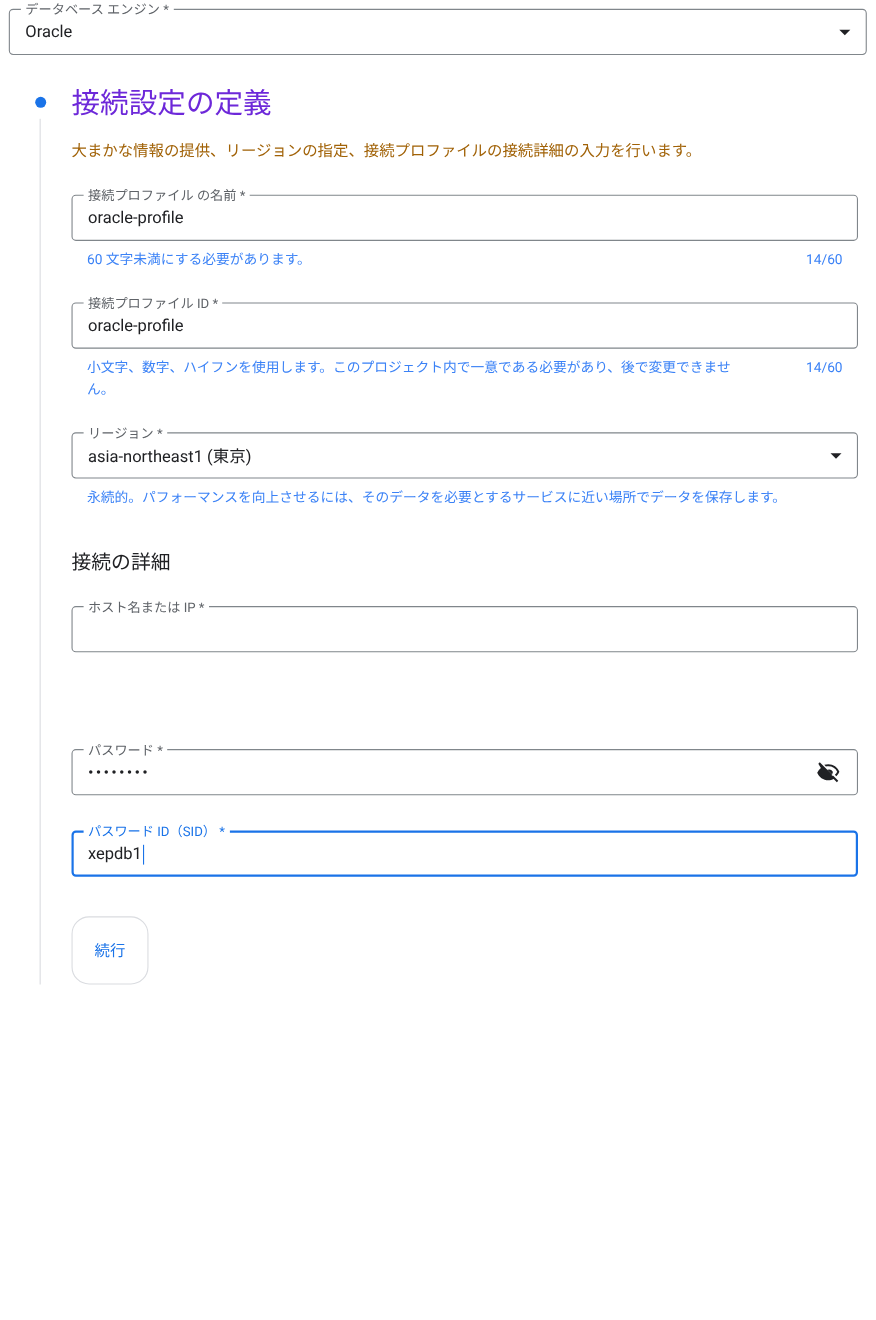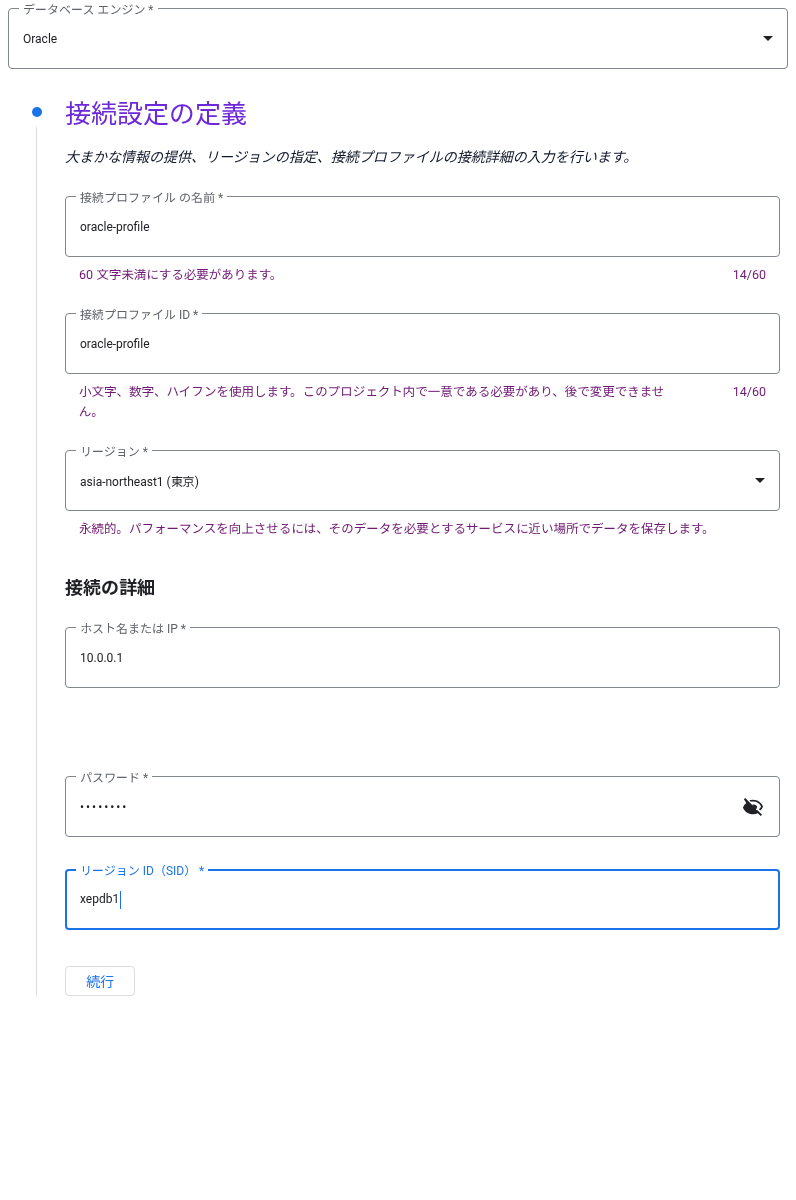--- a/index.html
+++ b/index.html
@@ -7,21 +7,21 @@
       font-family: "Roboto", "Noto Sans JP", Arial, sans-serif;
       background: #fff;
       color: #202124;
       width: 796px;
       padding: 8px;
     }
     .outlined-field {
       position: relative;
       border: 1px solid #80868b;
       border-radius: 4px;
-      height: 61px;
+      height: 42px;
       display: flex;
       align-items: center;
       padding: 0 14px;
       margin-bottom: 4px;
     }
     .outlined-field.select { cursor: pointer; }
     .outlined-field.focused {
       border: 2px solid #1a73e8;
       padding: 0 13px;
     }
@@ -34,21 +34,21 @@
       font-size: 12px;
       color: #5f6368;
       white-space: nowrap;
     }
     .outlined-field.focused .floating-label {
       color: #1a73e8;
       top: -10px;
       left: 9px;
     }
     .outlined-field .field-value {
-      font-size: 12px;
+      font-size: 15px;
       color: #202124;
       border: none;
       outline: none;
       background: transparent;
       width: 100%;
       font-family: inherit;
     }
     .dropdown-icon {
       margin-left: auto;
       width: 0;
@@ -98,50 +98,49 @@
       background: #dadce0;
     }
     .section-title {
       font-size: 26px;
       font-weight: 400;
       color: #6d28d9;
       margin-bottom: 16px;
     }
     .section-desc {
       font-size: 14px;
-      color: #0f172a;
+      color: #a16207;
       line-height: 1.6;
       margin-bottom: 28px;
-      font-style: italic;
     }
     .helper-row {
       display: flex;
       justify-content: flex-end;
       font-size: 12.5px;
-      color: #701a75;
+      color: #3b82f6;
       line-height: 1.6;
       padding: 4px 14px 0 14px;
       margin-bottom: 28px;
       gap: 16px;
     }
     .helper-row .helper-text { flex: 1; }
     .helper-row .counter { white-space: nowrap; margin-left: 48px; }
     .helper-row.last { margin-bottom: 34px; }
     .subheading {
       font-size: 18px;
-      font-weight: 700;
+      font-weight: 400;
       color: #202124;
       margin-bottom: 28px;
     }
     .field-gap { height: 28px; }
     .continue-btn {
       display: inline-block;
       border: 1px solid #dadce0;
-      border-radius: 4px;
-      padding: 4px 20px;
+      border-radius: 16px;
+      padding: 20px 20px;
       font-size: 14px;
       color: #1a73e8;
       background: #fff;
       cursor: pointer;
       font-family: inherit;
       margin-top: 32px;
     }
     .dots {
       letter-spacing: 2px;
       font-size: 15px;
@@ -196,39 +195,38 @@
       <span class="dropdown-icon"></span>
     </div>
     <div class="helper-row last">
       <span class="helper-text">永続的。パフォーマンスを向上させるには、そのデータを必要とするサービスに近い場所でデータを保存します。</span>
     </div>
 
     <h3 class="subheading">接続の詳細</h3>
 
     <div class="outlined-field">
       <span class="floating-label">ホスト名または IP *</span>
-      <input class="field-value" value="10.0.0.1" style="">
     </div>
     <div class="field-gap"></div>
 
     <div class="field-gap"></div>
 
     <div class="field-gap"></div>
 
     <div class="outlined-field">
       <span class="floating-label">パスワード *</span>
       <span class="field-value dots">••••••••</span>
       <span class="visibility-icon">
         <svg width="22" height="22" viewBox="0 0 24 24" fill="#202124">
           <path d="M12 6a9.77 9.77 0 0 1 8.82 5.5 9.9 9.9 0 0 1-2.3 3.03l1.42 1.42A11.8 11.8 0 0 0 23 11.5C21.27 7.11 17 4 12 4c-1.4 0-2.74.25-3.98.7l1.62 1.62C10.4 6.11 11.18 6 12 6zM2.1 3.51 3.51 2.1l18.38 18.39-1.41 1.41-3.2-3.2c-1.6.78-3.39 1.3-5.28 1.3-5 0-9.27-3.11-11-7.5a11.8 11.8 0 0 1 3.64-4.77L2.1 3.51zM12 17a9.77 9.77 0 0 1-8.82-5.5 9.9 9.9 0 0 1 2.92-3.52l2.17 2.17A4.5 4.5 0 0 0 12 16c.63 0 1.24-.13 1.79-.37l1.58 1.58c-1.06.5-2.18.79-3.37.79zm4.43-2.12-5.31-5.31A4.5 4.5 0 0 1 16.5 11.5c0 1.27-.53 2.42-1.37 3.24l1.3 1.14z"></path>
         </svg>
       </span>
     </div>
     <div class="field-gap"></div>
 
     <div class="outlined-field focused">
-      <span class="floating-label">リージョン ID（SID） *</span>
+      <span class="floating-label">パスワード ID（SID） *</span>
       <span class="field-value"><span>xepdb1</span><span class="cursor"></span></span>
     </div>
 
     <button class="continue-btn">続行</button>
   </div>
 </div>
 
 </body></html>

